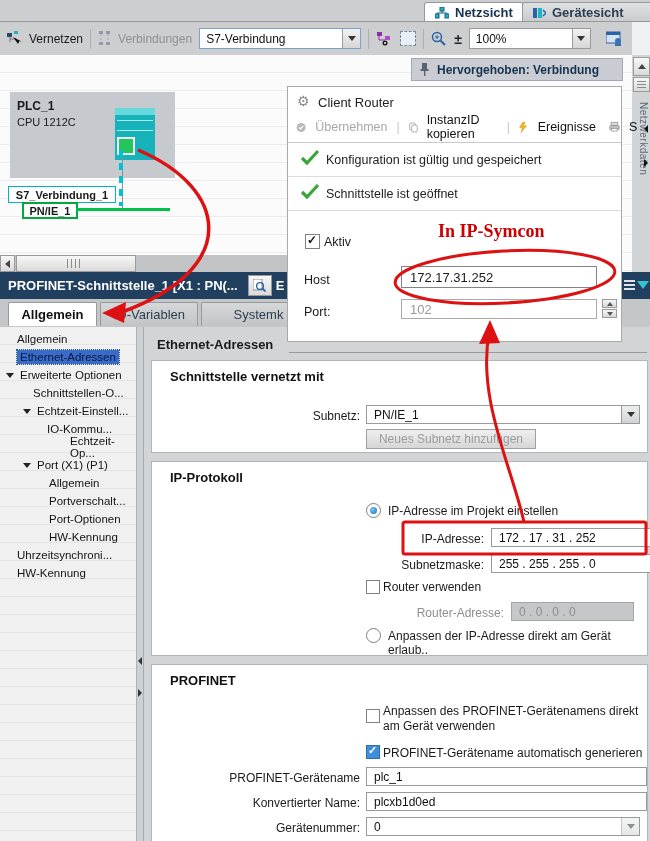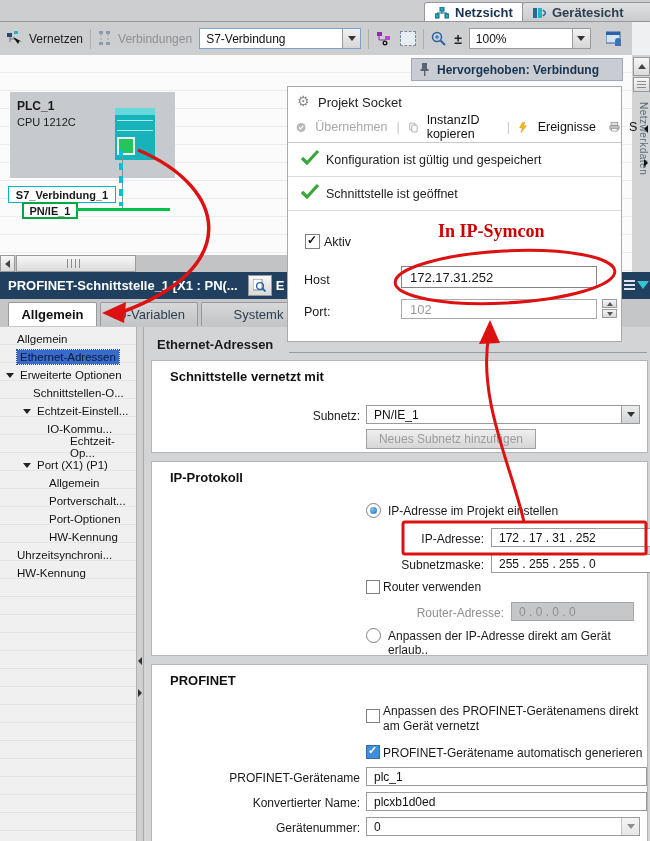--- a/index.html
+++ b/index.html
@@ -327,21 +327,21 @@
         <div class="flabel dis" style="left:186px;top:144px;width:166px;">Router-Adresse:</div>
         <div class="field dis" style="left:359px;top:140px;width:114px;">0 . 0 . 0 . 0</div>
         <div class="radio" style="left:214px;top:166px;"></div>
         <div class="clabel" style="left:236px;top:167px;">Anpassen der IP-Adresse direkt am Gerät erlaub..</div>
       </div>
 
       <div class="sect" style="top:337px;height:177px;border-bottom:none;">
         <div class="sect-title">PROFINET</div>
         <div class="cb" style="left:214px;top:44px;"></div>
         <div class="clabel" style="left:231px;top:39px;">Anpassen des PROFINET-Gerätenamens direkt</div>
-        <div class="clabel" style="left:231px;top:54px;">am Gerät vernetzt</div>
+        <div class="clabel" style="left:231px;top:54px;">am Gerät verwenden</div>
         <div class="cb blue" style="left:214px;top:80px;"></div>
         <div class="clabel" style="left:231px;top:81px;">PROFINET-Gerätename automatisch generieren</div>
         <div class="flabel" style="left:36px;top:106px;width:172px;">PROFINET-Gerätename</div>
         <div class="field" style="left:214px;top:102px;width:272px;">plc_1</div>
         <div class="flabel" style="left:36px;top:131px;width:172px;">Konvertierter Name:</div>
         <div class="field" style="left:214px;top:127px;width:272px;">plcxb1d0ed</div>
         <div class="flabel" style="left:36px;top:156px;width:172px;">Gerätenummer:</div>
         <div class="drop" style="left:214px;top:152px;width:272px;">
           <span class="val">0</span>
           <span class="arrowbox" style="opacity:0.55;">
@@ -360,21 +360,21 @@
     <div class="bevel" style="position:absolute;left:1px;top:55px;width:15px;height:13px;">
       <div style="position:absolute;left:3px;top:3px;width:9px;height:7px;background:repeating-linear-gradient(#8a8a8a 0 1px,transparent 1px 3px);"></div>
     </div>
     <div style="position:absolute;left:6px;top:80px;height:120px;"><span class="vtext">Netzwerkdaten</span></div>
     <div style="position:absolute;left:12px;top:103px;width:0;height:0;border-top:4px solid transparent;border-bottom:4px solid transparent;border-right:4px solid #111;"></div>
     <div style="position:absolute;left:12px;top:137px;width:0;height:0;border-top:4px solid transparent;border-bottom:4px solid transparent;border-left:4px solid #111;"></div>
   </div>
 
   <div id="dialog">
     <span style="position:absolute;left:9px;top:6px;color:#8a8a8a;font-size:14px;">⚙</span>
-    <span style="position:absolute;left:30px;top:8px;font-size:13px;color:#222;">Projekt Socket</span>
+    <span style="position:absolute;left:30px;top:8px;font-size:13px;color:#222;">Client Router</span>
 
     <div class="dlg-tb">
       <svg width="15" height="15" viewBox="0 0 15 15">
           <circle cx="7.5" cy="7.5" r="6.5" fill="#b8b8b8"></circle>
           <path d="M4.5 7.5 l2 2.2 4-4.5" stroke="#fff" stroke-width="1.8" fill="none"></path>
         </svg>
       <span style="color:#a8a8a8;">Übernehmen</span>
       <span style="color:#c8c8c8;">|</span>
       <svg width="13" height="15" viewBox="0 0 13 15">
           <rect x="1" y="1" width="8" height="10" rx="1.5" fill="#fff" stroke="#8a8a8a"></rect>

